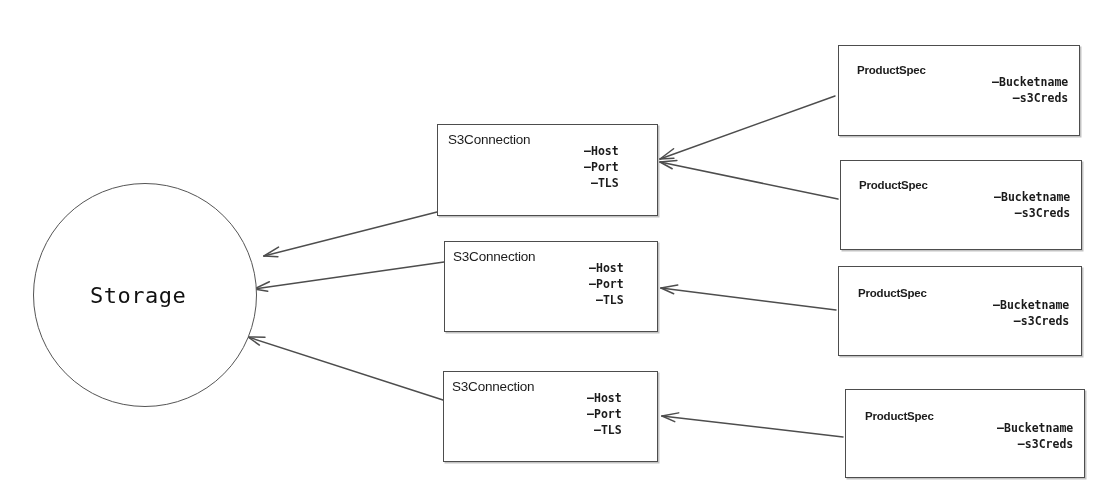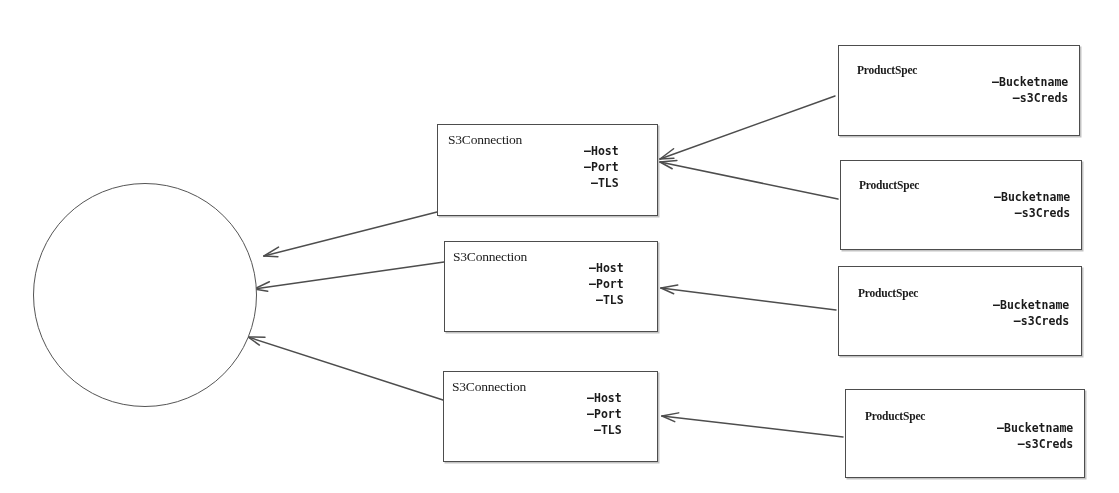--- a/index.html
+++ b/index.html
@@ -27,21 +27,21 @@
   }
   .node-box {
     position: absolute;
     box-sizing: border-box;
     border: 1.4px solid #4d4d4d;
     background: #ffffff;
     box-shadow: 1.5px 1.5px 0 0 rgba(120,120,120,0.45);
   }
   .node-title {
     position: absolute;
-    font-family: Liberation Serif, serif;
+    font-family: Liberation Sans, sans-serif;
     font-size: 13.5px;
     color: #1b1b1b;
     white-space: nowrap;
     letter-spacing: -0.2px;
   }
   .node-attrs {
     position: absolute;
     font-family: "DejaVu Sans Mono", monospace;
     font-size: 11.5px;
     font-weight: bold;
@@ -110,20 +110,21 @@
         <line x1="661" y1="288" x2="673.6995452282262" y2="293.74849119302075" stroke="#4d4d4d" stroke-width="1.5" stroke-linecap="round"></line>
       </g>
       <g>
         <line x1="843" y1="437" x2="662" y2="416" stroke="#4d4d4d" stroke-width="1.5" stroke-linecap="round"></line>
         <line x1="662" y1="416" x2="678.7114953942651" y2="412.8813589999075" stroke="#4d4d4d" stroke-width="1.5" stroke-linecap="round"></line>
         <line x1="662" y1="416" x2="674.7538777860717" y2="421.626917576964" stroke="#4d4d4d" stroke-width="1.5" stroke-linecap="round"></line>
       </g>
     </svg>
 
   <div class="circle-node" style="left:33px; top:183px; width:224px; height:224px;"></div>
+  <div class="circle-label" style="left:90px; top:283px;">Storage</div>
 
   <div class="node-box" style="left:437px; top:124px; width:221px; height:92px;"></div>
   <div class="node-title" style="left:448px; top:132px;">S3Connection</div>
   <div class="node-attrs" style="left:578px; top:143px;">
     <span class="attr-row"><span class="dash">–</span><span>Host</span></span>
     <span class="attr-row"><span class="dash">–</span><span>Port</span></span>
     <span class="attr-row"><span class="dash">–</span><span>TLS</span></span>
   </div>
 
   <div class="node-box" style="left:444px; top:241px; width:214px; height:91px;"></div>

